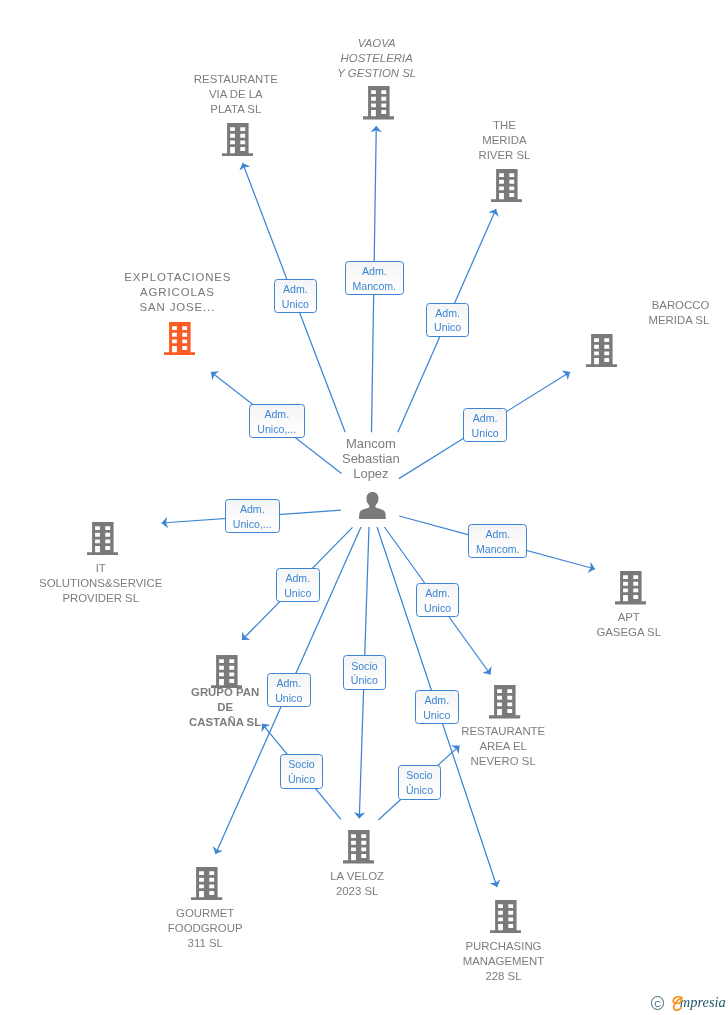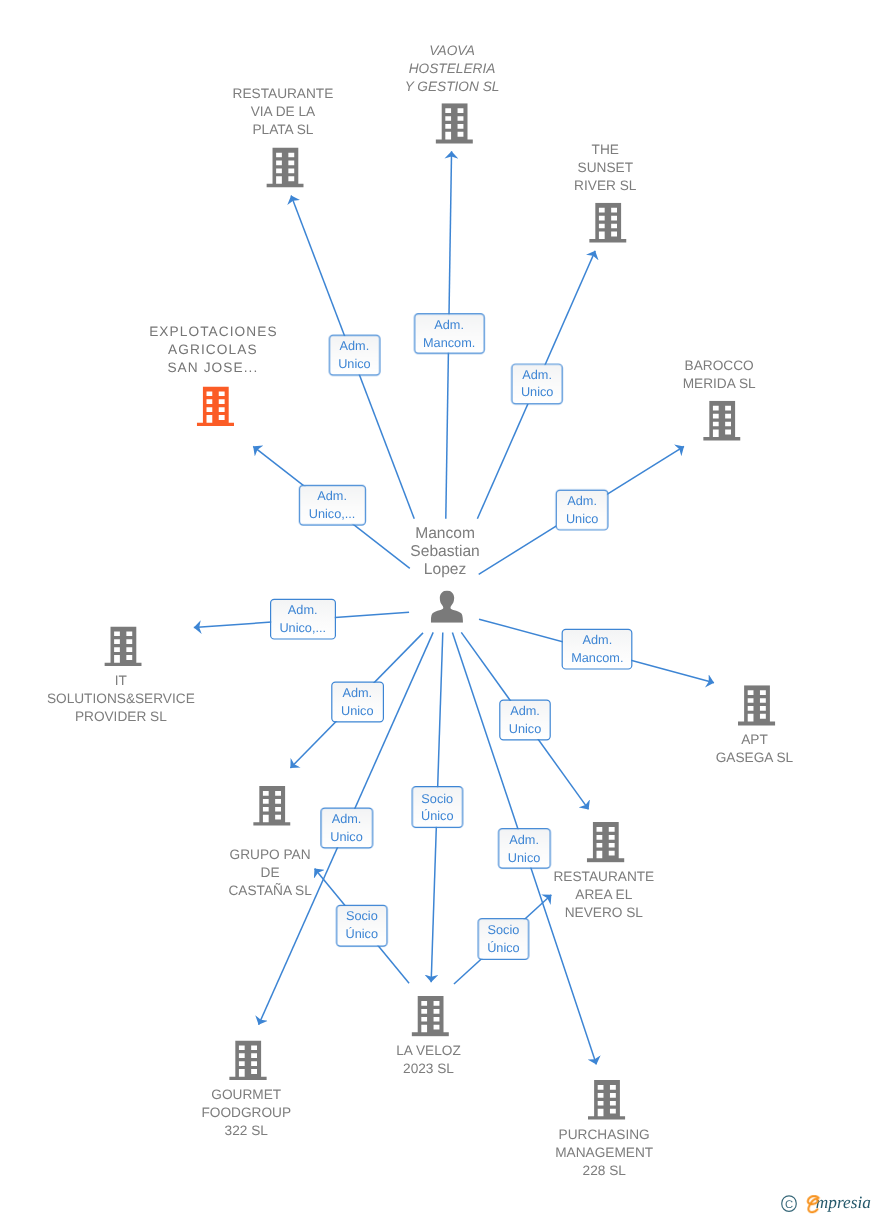--- a/index.html
+++ b/index.html
@@ -70,28 +70,28 @@
           </svg></div>
         <div class="lbl" style="top: -50.3px; font-style: italic;">VAOVA
 HOSTELERIA
 Y GESTION  SL</div>
       </div>
       <div class="node above" style="left: 506.2px; top: 168.9px;">
         <div class="ico" style="left: -15.6px; top: 0px;"><svg width="31.2" height="33.6" viewBox="0 0 31.2 33.6">
             <path fill="#7a7a7a" fill-rule="evenodd" d="M5.1 0 H26.6 V30.2 H31.2 V33.6 H0 V30.2 H5.1 ZM8.1 4.2 H12.9 V8.1 H8.1 Z M18.3 4.2 H23.2 V8.1 H18.3 ZM8.1 10.8 H12.9 V14.7 H8.1 Z M18.3 10.8 H23.2 V14.7 H18.3 ZM8.1 17.4 H12.9 V21.3 H8.1 Z M18.3 17.4 H23.2 V21.3 H18.3 ZM8.1 23.9 H12.9 V30.2 H8.1 Z M18.3 23.9 H23.2 V28.0 H18.3 Z"></path>
           </svg></div>
         <div class="lbl" style="top: -50.7px;">THE
-SUNSET
+MERIDA
 RIVER  SL</div>
       </div>
       <div class="node above" style="left: 601.1px; top: 333.7px;">
         <div class="ico" style="left: -15.6px; top: 0px;"><svg width="31.2" height="33.6" viewBox="0 0 31.2 33.6">
             <path fill="#7a7a7a" fill-rule="evenodd" d="M5.1 0 H26.6 V30.2 H31.2 V33.6 H0 V30.2 H5.1 ZM8.1 4.2 H12.9 V8.1 H8.1 Z M18.3 4.2 H23.2 V8.1 H18.3 ZM8.1 10.8 H12.9 V14.7 H8.1 Z M18.3 10.8 H23.2 V14.7 H18.3 ZM8.1 17.4 H12.9 V21.3 H8.1 Z M18.3 17.4 H23.2 V21.3 H18.3 ZM8.1 23.9 H12.9 V30.2 H8.1 Z M18.3 23.9 H23.2 V28.0 H18.3 Z"></path>
           </svg></div>
-        <div class="lbl" style="top: -35.9px;">BAROCCO
+        <div class="lbl" style="top: -35.9px; text-align: right;">BAROCCO
 MERIDA  SL</div>
       </div>
       <div class="node above focus" style="left: 179.2px; top: 321.6px;">
         <div class="ico" style="left: -15.6px; top: 0px;"><svg width="31.2" height="33.6" viewBox="0 0 31.2 33.6">
             <path fill="#fb5c26" fill-rule="evenodd" d="M5.1 0 H26.6 V30.2 H31.2 V33.6 H0 V30.2 H5.1 ZM8.1 4.2 H12.9 V8.1 H8.1 Z M18.3 4.2 H23.2 V8.1 H18.3 ZM8.1 10.8 H12.9 V14.7 H8.1 Z M18.3 10.8 H23.2 V14.7 H18.3 ZM8.1 17.4 H12.9 V21.3 H8.1 Z M18.3 17.4 H23.2 V21.3 H18.3 ZM8.1 23.9 H12.9 V30.2 H8.1 Z M18.3 23.9 H23.2 V28.0 H18.3 Z"></path>
           </svg></div>
         <div class="lbl" style="top: -51.7px;">EXPLOTACIONES
 AGRICOLAS
 SAN JOSE...</div>
       </div>
@@ -115,39 +115,39 @@
         <div class="ico" style="left: -15.6px; top: 0px;"><svg width="31.2" height="33.6" viewBox="0 0 31.2 33.6">
             <path fill="#7a7a7a" fill-rule="evenodd" d="M5.1 0 H26.6 V30.2 H31.2 V33.6 H0 V30.2 H5.1 ZM8.1 4.2 H12.9 V8.1 H8.1 Z M18.3 4.2 H23.2 V8.1 H18.3 ZM8.1 10.8 H12.9 V14.7 H8.1 Z M18.3 10.8 H23.2 V14.7 H18.3 ZM8.1 17.4 H12.9 V21.3 H8.1 Z M18.3 17.4 H23.2 V21.3 H18.3 ZM8.1 23.9 H12.9 V30.2 H8.1 Z M18.3 23.9 H23.2 V28.0 H18.3 Z"></path>
           </svg></div>
         <div class="lbl" style="top: 39.1px;">APT
 GASEGA  SL</div>
       </div>
       <div class="node below" style="left: 226.9px; top: 654.9px;">
         <div class="ico" style="left: -15.6px; top: 0px;"><svg width="31.2" height="33.6" viewBox="0 0 31.2 33.6">
             <path fill="#7a7a7a" fill-rule="evenodd" d="M5.1 0 H26.6 V30.2 H31.2 V33.6 H0 V30.2 H5.1 ZM8.1 4.2 H12.9 V8.1 H8.1 Z M18.3 4.2 H23.2 V8.1 H18.3 ZM8.1 10.8 H12.9 V14.7 H8.1 Z M18.3 10.8 H23.2 V14.7 H18.3 ZM8.1 17.4 H12.9 V21.3 H8.1 Z M18.3 17.4 H23.2 V21.3 H18.3 ZM8.1 23.9 H12.9 V30.2 H8.1 Z M18.3 23.9 H23.2 V28.0 H18.3 Z"></path>
           </svg></div>
-        <div class="lbl" style="top: 51px;">GRUPO PAN
+        <div class="lbl" style="top: 30px; font-weight: bold;">GRUPO PAN
 DE
 CASTAÑA  SL</div>
       </div>
       <div class="node below" style="left: 505px; top: 685.1px;">
         <div class="ico" style="left: -15.6px; top: 0px;"><svg width="31.2" height="33.6" viewBox="0 0 31.2 33.6">
             <path fill="#7a7a7a" fill-rule="evenodd" d="M5.1 0 H26.6 V30.2 H31.2 V33.6 H0 V30.2 H5.1 ZM8.1 4.2 H12.9 V8.1 H8.1 Z M18.3 4.2 H23.2 V8.1 H18.3 ZM8.1 10.8 H12.9 V14.7 H8.1 Z M18.3 10.8 H23.2 V14.7 H18.3 ZM8.1 17.4 H12.9 V21.3 H8.1 Z M18.3 17.4 H23.2 V21.3 H18.3 ZM8.1 23.9 H12.9 V30.2 H8.1 Z M18.3 23.9 H23.2 V28.0 H18.3 Z"></path>
           </svg></div>
         <div class="lbl" style="top: 38.7px;">RESTAURANTE
 AREA EL
 NEVERO  SL</div>
       </div>
       <div class="node below" style="left: 207px; top: 866.9px;">
         <div class="ico" style="left: -15.6px; top: 0px;"><svg width="31.2" height="33.6" viewBox="0 0 31.2 33.6">
             <path fill="#7a7a7a" fill-rule="evenodd" d="M5.1 0 H26.6 V30.2 H31.2 V33.6 H0 V30.2 H5.1 ZM8.1 4.2 H12.9 V8.1 H8.1 Z M18.3 4.2 H23.2 V8.1 H18.3 ZM8.1 10.8 H12.9 V14.7 H8.1 Z M18.3 10.8 H23.2 V14.7 H18.3 ZM8.1 17.4 H12.9 V21.3 H8.1 Z M18.3 17.4 H23.2 V21.3 H18.3 ZM8.1 23.9 H12.9 V30.2 H8.1 Z M18.3 23.9 H23.2 V28.0 H18.3 Z"></path>
           </svg></div>
         <div class="lbl" style="top: 38.7px;">GOURMET
 FOODGROUP
-322  SL</div>
+311  SL</div>
       </div>
       <div class="node below" style="left: 358.9px; top: 830px;">
         <div class="ico" style="left: -15.6px; top: 0px;"><svg width="31.2" height="33.6" viewBox="0 0 31.2 33.6">
             <path fill="#7a7a7a" fill-rule="evenodd" d="M5.1 0 H26.6 V30.2 H31.2 V33.6 H0 V30.2 H5.1 ZM8.1 4.2 H12.9 V8.1 H8.1 Z M18.3 4.2 H23.2 V8.1 H18.3 ZM8.1 10.8 H12.9 V14.7 H8.1 Z M18.3 10.8 H23.2 V14.7 H18.3 ZM8.1 17.4 H12.9 V21.3 H8.1 Z M18.3 17.4 H23.2 V21.3 H18.3 ZM8.1 23.9 H12.9 V30.2 H8.1 Z M18.3 23.9 H23.2 V28.0 H18.3 Z"></path>
           </svg></div>
         <div class="lbl" style="top: 38.7px;">LA VELOZ
 2023  SL</div>
       </div>
       <div class="node below" style="left: 505.3px; top: 899.9px;">
         <div class="ico" style="left: -15.6px; top: 0px;"><svg width="31.2" height="33.6" viewBox="0 0 31.2 33.6">

